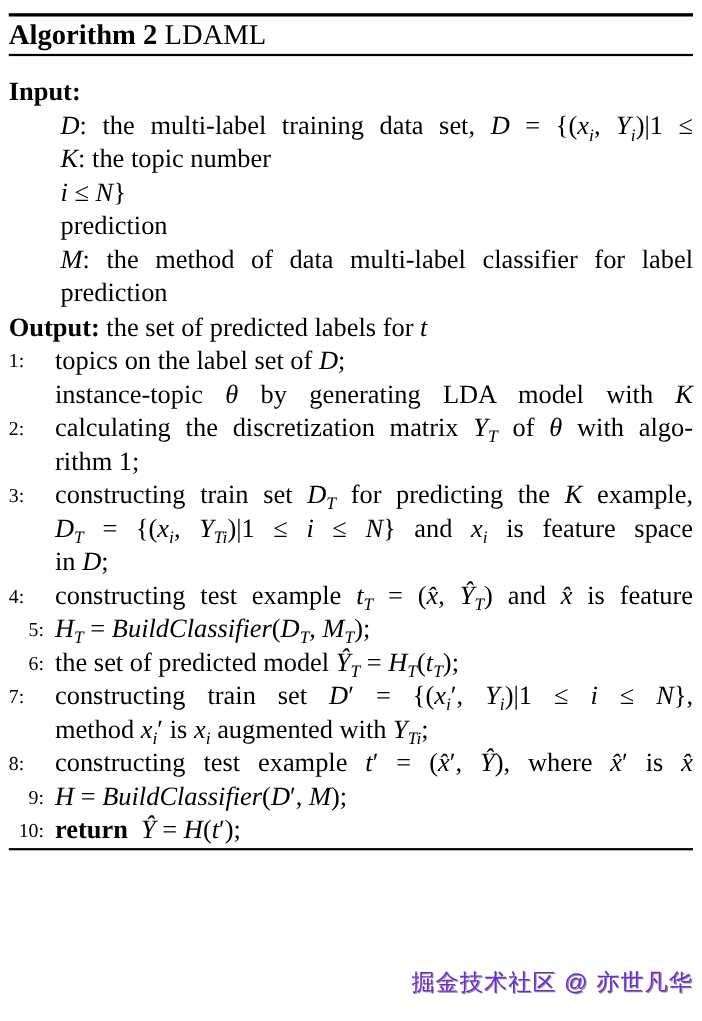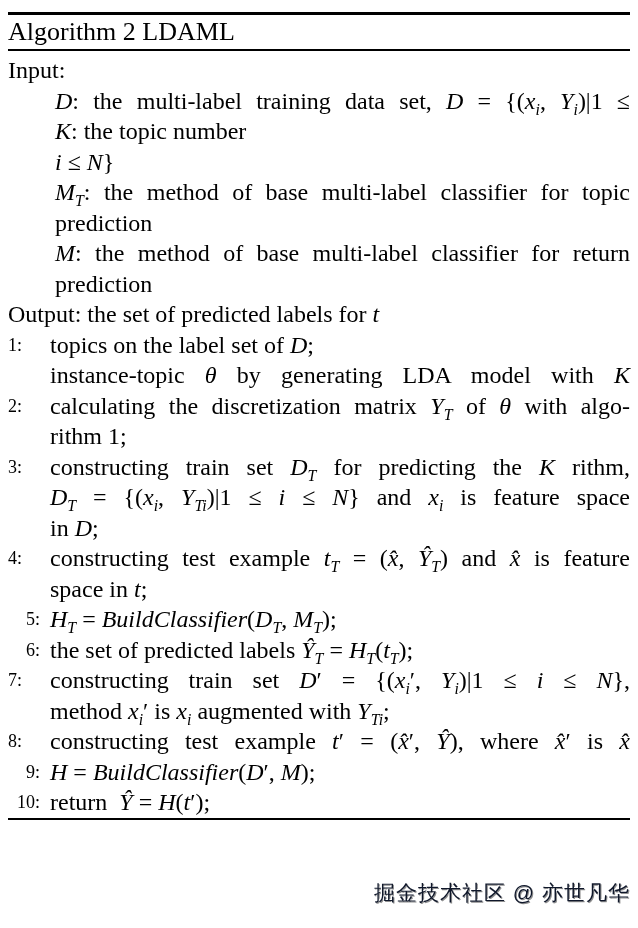--- a/index.html
+++ b/index.html
@@ -11,72 +11,70 @@
     font-family:"Liberation Serif","DejaVu Serif",serif;
     font-size:24px;
     overflow:hidden;
   }
   .inner{padding:12px 8px 0 8px;}
   .rule{background:#000000;}
   .rule-top{height:3px;}
   .rule-mid{height:2px;}
   .rule-bottom{height:2px;}
   .title{height:34px;line-height:34px;font-size:26px;white-space:nowrap;}
-  .lines{padding-top:4px;}
+  .lines{padding-top:18px;}
   .line{position:relative;line-height:30.5px;}
   .line.j{text-align:justify;text-align-last:justify;}
   .param{padding-left:47px;}
   .step{padding-left:42px;}
   .num{
     position:absolute;left:0;top:0;width:32px;
     text-align:right;font-size:18px;line-height:31px;
     font-style:normal;font-weight:normal;
   }
-  .b{font-weight:normal;}
+  .b{font-weight:bold;}
   .m{font-style:italic;}
   sub{font-size:66%;line-height:0;}
   .watermark{
     position:absolute;right:8px;top:879px;
     font-family:"Liberation Sans","DejaVu Sans",sans-serif;
     font-size:21px;letter-spacing:1px;
-    color:#0f172a;
+    color:#6d28d9;
     text-shadow:-1px -1px 0 #ffffff, 1px 1px 0 #8f8f8f;
     white-space:nowrap;
   }
 </style>
 </head>
 <body>
 
 <div class="page">
   <div class="inner">
     <div class="rule rule-top"></div>
     <div class="title"><span class="b">Algorithm 2</span><span> LDAML</span></div>
     <div class="rule rule-mid"></div>
     <div class="lines">
         <div class="line label"><span class="b">Input:</span></div>
         <div class="line param j"><span class="m">D</span><span>: the multi-label training data set, </span><span class="m">D</span><span> = {(</span><span class="m">x<sub>i</sub></span><span>, </span><span class="m">Y<sub>i</sub></span><span>)|1 ≤</span></div>
         <div class="line param"><span class="m">K</span><span>: the topic number</span></div>
         <div class="line param"><span class="m">i</span><span> ≤ </span><span class="m">N</span><span>}</span></div>
-        <div class="line param j"><span class="m">M<sub>T</sub></span><span>: the method of base multi-label classifier for topic</span></div>
         <div class="line param"><span>prediction</span></div>
-        <div class="line param j"><span class="m">M</span><span>: the method of base multi-label classifier for return</span></div>
+        <div class="line param j"><span class="m">M</span><span>: the method of data multi-label classifier for label</span></div>
         <div class="line param"><span>prediction</span></div>
         <div class="line label"><span class="b">Output:</span><span> the set of predicted labels for </span><span class="m">t</span></div>
         <div class="line step j"><span class="num">1:</span></div>
         <div class="line step"><span>topics on the label set of </span><span class="m">D</span><span>;</span></div>
         <div class="line step j"><span>instance-topic </span><span class="m">θ</span><span> by generating LDA model with </span><span class="m">K</span></div>
         <div class="line step j"><span class="num">2:</span><span>calculating the discretization matrix </span><span class="m">Y<sub>T</sub></span><span> of </span><span class="m">θ</span><span> with algo-</span></div>
         <div class="line step"><span>rithm 1;</span></div>
-        <div class="line step j"><span class="num">3:</span><span>constructing train set </span><span class="m">D<sub>T</sub></span><span> for predicting the </span><span class="m">K</span><span> rithm,</span></div>
+        <div class="line step j"><span class="num">3:</span><span>constructing train set </span><span class="m">D<sub>T</sub></span><span> for predicting the </span><span class="m">K</span><span> example,</span></div>
         <div class="line step j"><span class="m">D<sub>T</sub></span><span> = {(</span><span class="m">x<sub>i</sub></span><span>, </span><span class="m">Y<sub>Ti</sub></span><span>)|1 ≤ </span><span class="m">i</span><span> ≤ </span><span class="m">N</span><span>} and </span><span class="m">x<sub>i</sub></span><span> is feature space</span></div>
         <div class="line step"><span>in </span><span class="m">D</span><span>;</span></div>
         <div class="line step j"><span class="num">4:</span><span>constructing test example </span><span class="m">t<sub>T</sub></span><span> = (</span><span class="m">x̂</span><span>, </span><span class="m">Ŷ<sub>T</sub></span><span>) and </span><span class="m">x̂</span><span> is feature</span></div>
-        <div class="line step"><span>space in </span><span class="m">t</span><span>;</span></div>
         <div class="line step"><span class="num">5:</span><span class="m">H<sub>T</sub></span><span> = </span><span class="m">BuildClassifier</span><span>(</span><span class="m">D<sub>T</sub></span><span>, </span><span class="m">M<sub>T</sub></span><span>);</span></div>
-        <div class="line step"><span class="num">6:</span><span>the set of predicted labels </span><span class="m">Ŷ<sub>T</sub></span><span> = </span><span class="m">H<sub>T</sub></span><span>(</span><span class="m">t<sub>T</sub></span><span>);</span></div>
+        <div class="line step"><span class="num">6:</span><span>the set of predicted model </span><span class="m">Ŷ<sub>T</sub></span><span> = </span><span class="m">H<sub>T</sub></span><span>(</span><span class="m">t<sub>T</sub></span><span>);</span></div>
         <div class="line step j"><span class="num">7:</span><span>constructing train set </span><span class="m">D</span><span>′ = {(</span><span class="m">x<sub>i</sub></span><span>′, </span><span class="m">Y<sub>i</sub></span><span>)|1 ≤ </span><span class="m">i</span><span> ≤ </span><span class="m">N</span><span>},</span></div>
         <div class="line step"><span>method </span><span class="m">x<sub>i</sub></span><span>′ is </span><span class="m">x<sub>i</sub></span><span> augmented with </span><span class="m">Y<sub>Ti</sub></span><span>;</span></div>
         <div class="line step j"><span class="num">8:</span><span>constructing test example </span><span class="m">t</span><span>′ = (</span><span class="m">x̂</span><span>′, </span><span class="m">Ŷ</span><span>), where </span><span class="m">x̂</span><span>′ is </span><span class="m">x̂</span></div>
         <div class="line step"><span class="num">9:</span><span class="m">H</span><span> = </span><span class="m">BuildClassifier</span><span>(</span><span class="m">D</span><span>′, </span><span class="m">M</span><span>);</span></div>
         <div class="line step"><span class="num">10:</span><span class="b">return</span><span>&nbsp; </span><span class="m">Ŷ</span><span> = </span><span class="m">H</span><span>(</span><span class="m">t</span><span>′);</span></div>
       </div>
     <div class="rule rule-bottom"></div>
   </div>
   <div class="watermark">掘金技术社区 @ 亦世凡华</div>
 </div>

